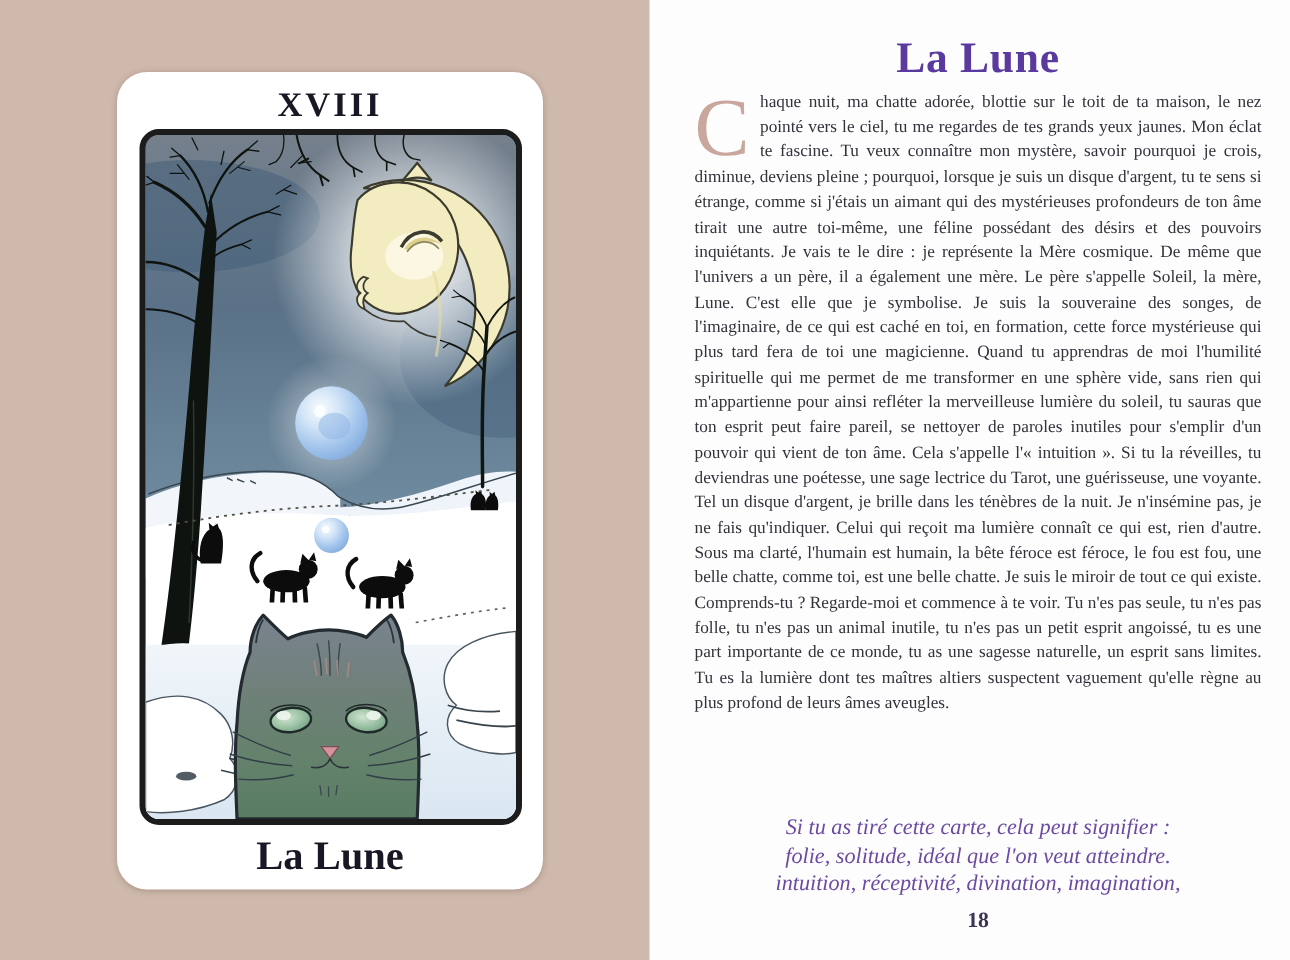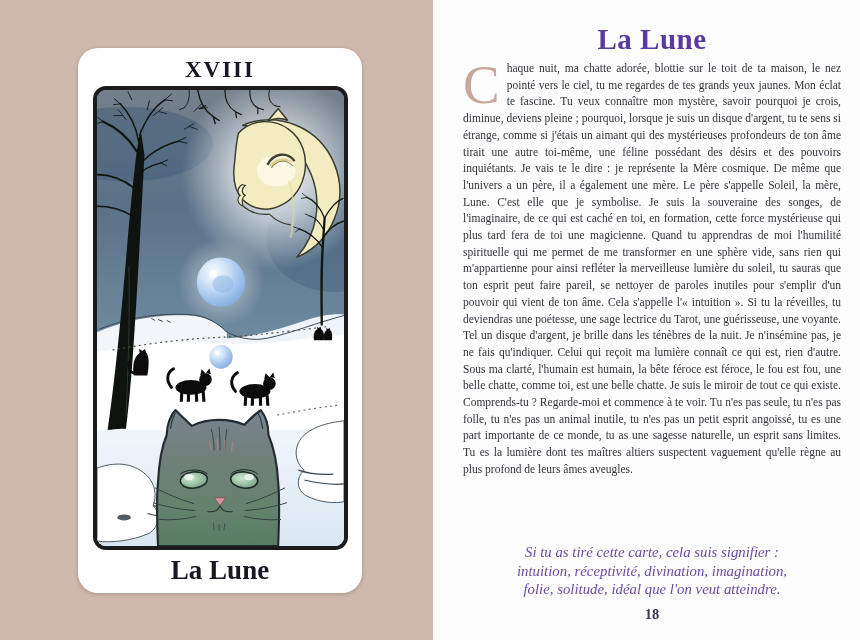--- a/index.html
+++ b/index.html
@@ -233,21 +233,21 @@
       <div class="card-title">La Lune</div>
     </div>
   </div>
 
   <div class="page-right">
     <h1 class="chapter-title">La Lune</h1>
 
     <p class="body-text"><span class="dropcap">C</span><span>haque nuit, ma chatte adorée, blottie sur le toit de ta maison, le nez pointé vers le ciel, tu me regardes de tes grands yeux jaunes. Mon éclat te fascine. Tu veux connaître mon mystère, savoir pourquoi je crois, diminue, deviens pleine ; pourquoi, lorsque je suis un disque d'argent, tu te sens si étrange, comme si j'étais un aimant qui des mystérieuses profondeurs de ton âme tirait une autre toi-même, une féline possédant des désirs et des pouvoirs inquiétants. Je vais te le dire : je représente la Mère cosmique. De même que l'univers a un père, il a également une mère. Le père s'appelle Soleil, la mère, Lune. C'est elle que je symbolise. Je suis la souveraine des songes, de l'imaginaire, de ce qui est caché en toi, en formation, cette force mystérieuse qui plus tard fera de toi une magicienne. Quand tu apprendras de moi l'humilité spirituelle qui me permet de me transformer en une sphère vide, sans rien qui m'appartienne pour ainsi refléter la merveilleuse lumière du soleil, tu sauras que ton esprit peut faire pareil, se nettoyer de paroles inutiles pour s'emplir d'un pouvoir qui vient de ton âme. Cela s'appelle l'« intuition ». Si tu la réveilles, tu deviendras une poétesse, une sage lectrice du Tarot, une guérisseuse, une voyante. Tel un disque d'argent, je brille dans les ténèbres de la nuit. Je n'insémine pas, je ne fais qu'indiquer. Celui qui reçoit ma lumière connaît ce qui est, rien d'autre. Sous ma clarté, l'humain est humain, la bête féroce est féroce, le fou est fou, une belle chatte, comme toi, est une belle chatte. Je suis le miroir de tout ce qui existe. Comprends-tu ? Regarde-moi et commence à te voir. Tu n'es pas seule, tu n'es pas folle, tu n'es pas un animal inutile, tu n'es pas un petit esprit angoissé, tu es une part importante de ce monde, tu as une sagesse naturelle, un esprit sans limites. Tu es la lumière dont tes maîtres altiers suspectent vaguement qu'elle règne au plus profond de leurs âmes aveugles.</span></p>
 
     <div class="meaning">
-      <div>Si tu as tiré cette carte, cela suis signifier :</div>
+      <div>Si tu as tiré cette carte, cela peut signifier :</div>
+      <div>folie, solitude, idéal que l'on veut atteindre.</div>
       <div>intuition, réceptivité, divination, imagination,</div>
-      <div>folie, solitude, idéal que l'on veut atteindre.</div>
     </div>
 
     <div class="pagenum">18</div>
   </div>
 
 </div>
 
 </body></html>

